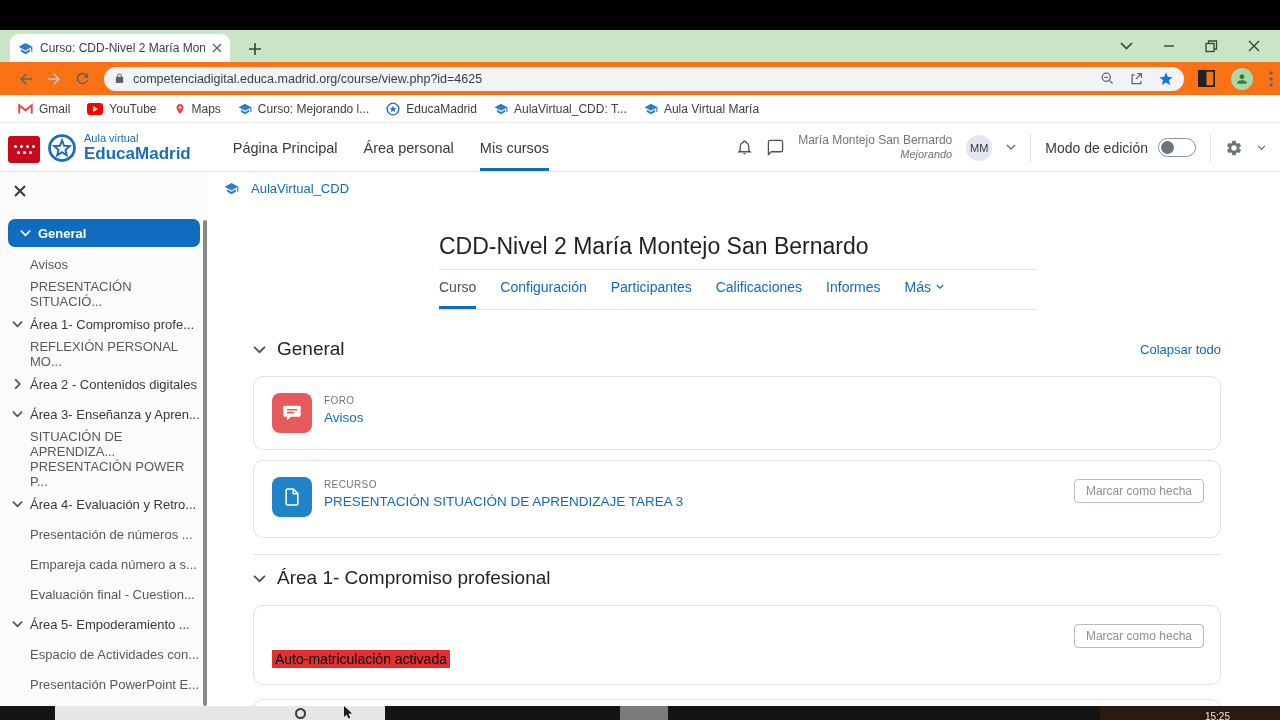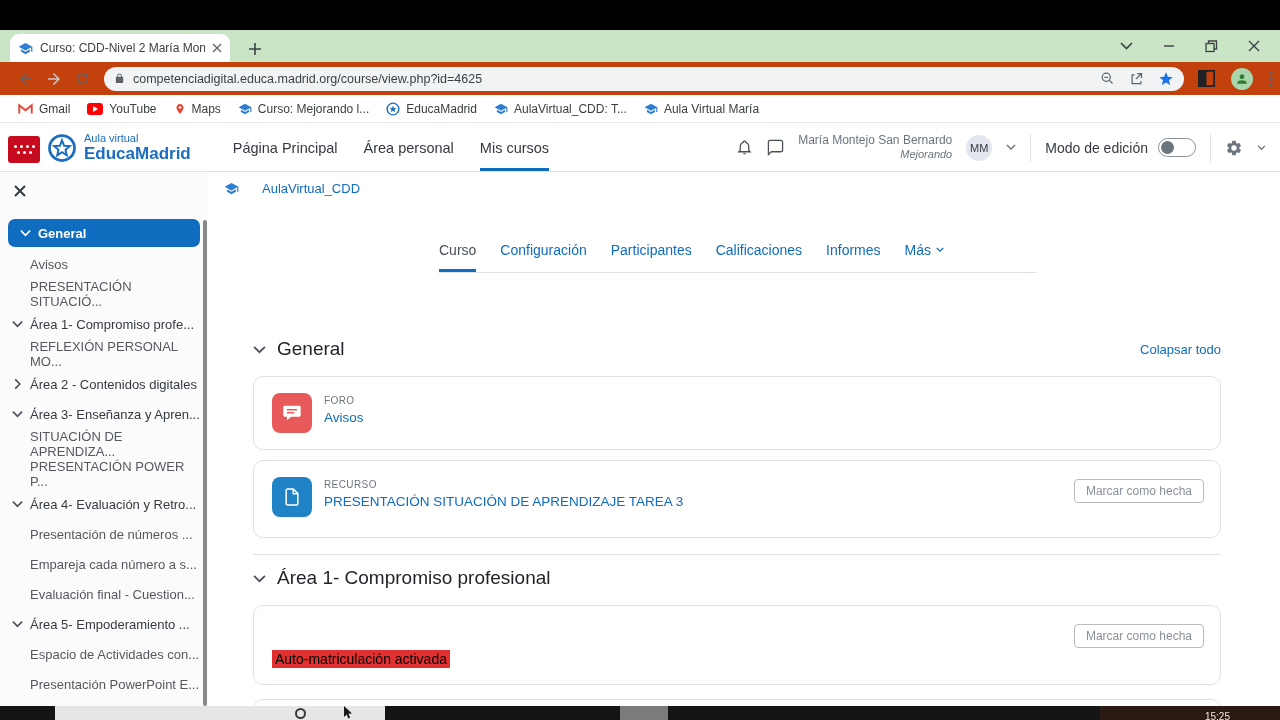--- a/index.html
+++ b/index.html
@@ -11,21 +11,21 @@
   .black-top { position:absolute; top:0; left:0; width:1280px; height:30px; background:#000; }
 
   
   .tabstrip { position:absolute; top:30px; left:0; width:1280px; height:32px; background:#c9e5c5; display:flex; align-items:flex-end; }
   .tab { margin-left:10px; width:220px; height:28px; background:#fff; border-radius:9px 9px 0 0; display:flex; align-items:center; gap:7px; padding:0 8px; }
   .tab-title { flex:1; font-size:12px; color:#3c4043; white-space:nowrap; overflow:hidden; }
   .newtab { margin:0 0 6px 18px; }
   .win-controls { margin-left:auto; display:flex; align-items:center; gap:30px; padding-right:20px; height:100%; }
 
   
-  .toolbar { position:absolute; top:62px; left:0; width:1280px; height:33px; background:#c2410c; display:flex; align-items:center; padding-left:12px; }
+  .toolbar { position:absolute; top:62px; left:0; width:1280px; height:33px; background:#f97316; display:flex; align-items:center; padding-left:12px; }
   .nav-ic { width:28px; height:28px; display:flex; align-items:center; justify-content:center; }
   .omnibox { margin-left:8px; width:1080px; height:24px; background:#f1f3f4; border-radius:12px; display:flex; align-items:center; padding:0 10px; gap:8px; }
   .url-text { font-size:12.5px; color:#3c4043; flex:1; white-space:nowrap; overflow:hidden; }
   .omni-icons { display:flex; align-items:center; gap:14px; }
   .right-icons { display:flex; align-items:center; gap:16px; margin-left:14px; }
   .avatar-browser { width:22px; height:22px; border-radius:50%; background:#a9d6ab; display:flex; align-items:center; justify-content:center; }
 
   
   .bookmarks { position:absolute; top:95px; left:0; width:1280px; height:28px; background:#fff; display:flex; align-items:center; gap:17px; padding-left:18px; border-bottom:1px solid #e8eaed; }
   .bm { display:flex; align-items:center; gap:6px; font-size:12px; color:#3c4043; }
@@ -58,21 +58,21 @@
   .drawer-close { position:absolute; top:12px; left:14px; }
   .drawer-scroll { position:absolute; right:1px; top:47px; width:4px; height:486px; background:#888; border-radius:2px; }
   .d-list { position:absolute; top:46px; left:0; right:8px; }
   .d-item { height:30px; display:flex; align-items:center; font-size:13px; }
   .d-item.section { padding-left:12px; gap:7px; color:#343a40; }
   .d-item.child { padding-left:30px; color:#55595e; }
   .d-item.active-pill { margin-left:8px; height:28px; background:#0f6cbf; border-radius:7px; color:#fff; font-weight:bold; margin-bottom:2px; }
   .chev-r { transform:rotate(-90deg); }
 
   .main { flex:1; position:relative; background:#fff; overflow:hidden; }
-  .breadcrumb { position:absolute; top:8px; left:16px; display:flex; align-items:center; gap:23px; font-size:13px; color:#0f6cbf; }
+  .breadcrumb { position:absolute; top:8px; left:16px; display:flex; align-items:center; gap:12px; font-size:13px; color:#0f6cbf; }
 
   .course-header { position:absolute; left:231px; top:60px; width:598px; }
   .course-title { font-size:23px; font-weight:500; color:#1d2125; padding-bottom:9px; border-bottom:1px solid #dee2e6; }
   .tabs { display:flex; gap:24px; margin-top:9px; border-bottom:1px solid #dee2e6; }
   .tab-item { font-size:14px; color:#0f6cbf; padding-bottom:11px; border-bottom:3px solid transparent; display:flex; align-items:center; gap:5px; }
   .tab-item.active { color:#495057; border-bottom-color:#0f6cbf; }
 
   .sections { position:absolute; top:165px; left:45px; width:968px; }
   .sec-head { display:flex; justify-content:space-between; align-items:center; }
   .sec-title { display:flex; align-items:center; gap:11px; font-size:19px; font-weight:500; color:#212529; }
@@ -436,20 +436,21 @@
     <div class="breadcrumb">
       <span>
         <svg width="15" height="15" viewBox="0 0 24 24">
             <path fill="#2d7dd2" d="M12 3L1 9l11 6 9-4.91V17h2V9L12 3zM5 13.18v4L12 21l7-3.82v-4L12 17l-7-3.82z"></path>
           </svg>
       </span>
       <span>AulaVirtual_CDD</span>
     </div>
 
     <div class="course-header">
+      <div class="course-title">CDD-Nivel 2 María Montejo San Bernardo</div>
       <div class="tabs">
         <span class="tab-item active">Curso</span>
         <span class="tab-item">Configuración</span>
         <span class="tab-item">Participantes</span>
         <span class="tab-item">Calificaciones</span>
         <span class="tab-item">Informes</span>
         <span class="tab-item">
           <span>Más</span>
           <svg width="8" height="6" viewBox="0 0 10 7">
               <polyline points="1,1 5,5 9,1" fill="none" stroke="#0f6cbf" stroke-width="1.6"></polyline>

